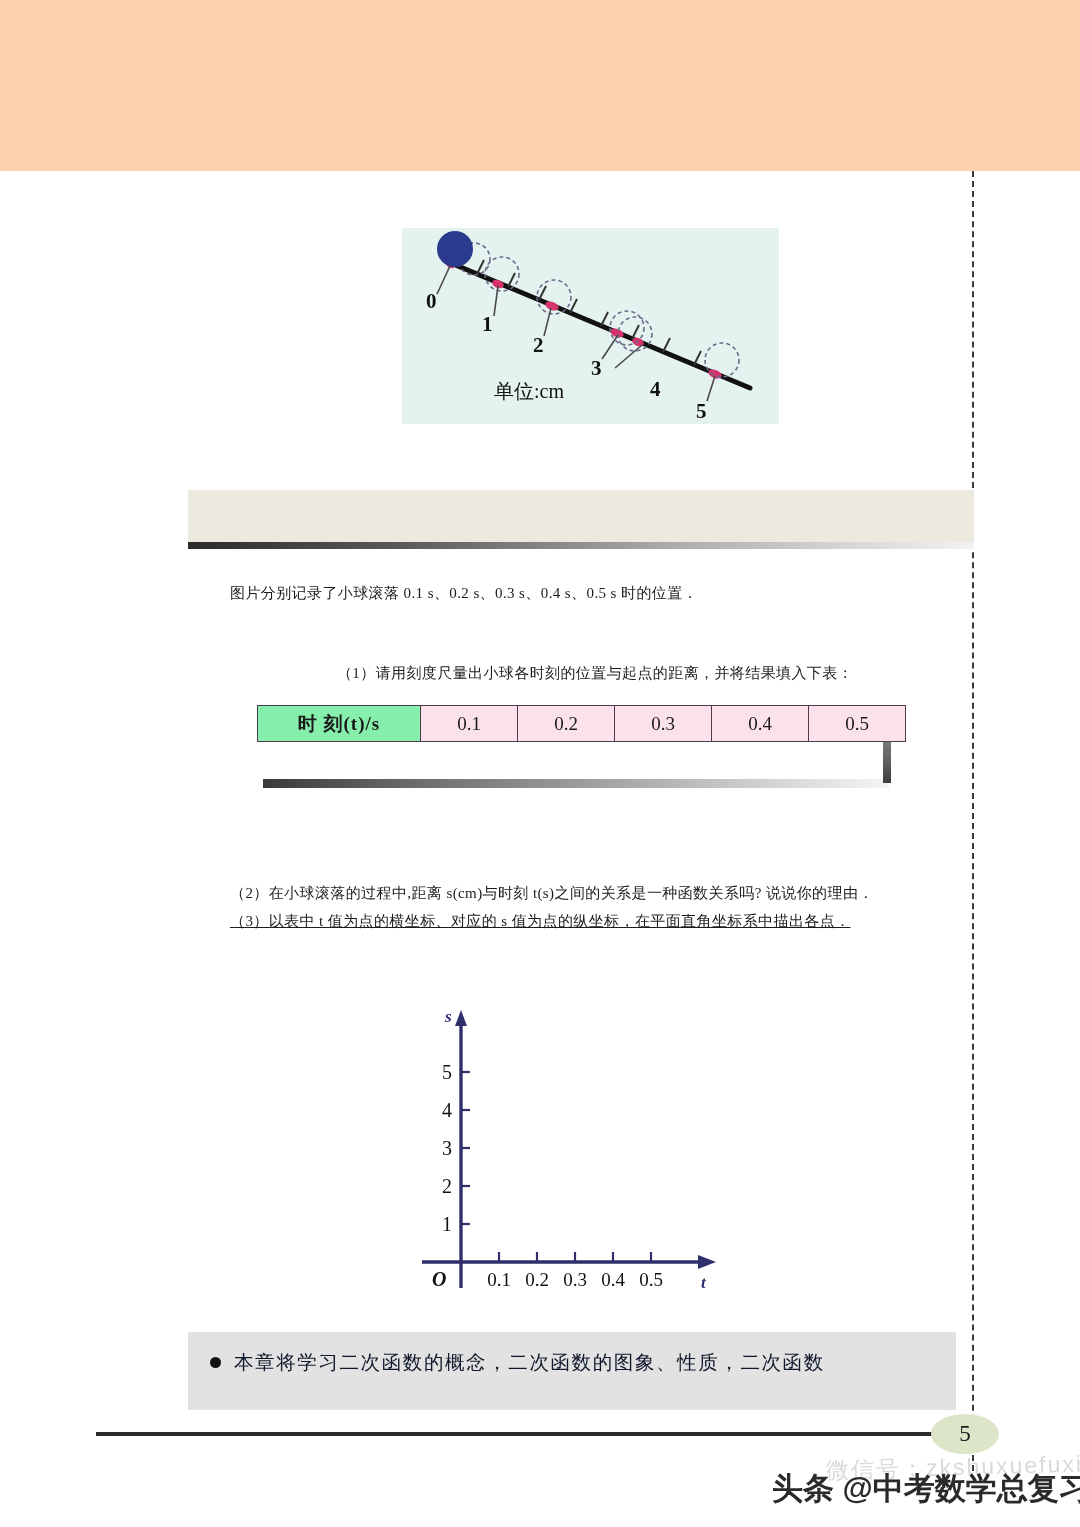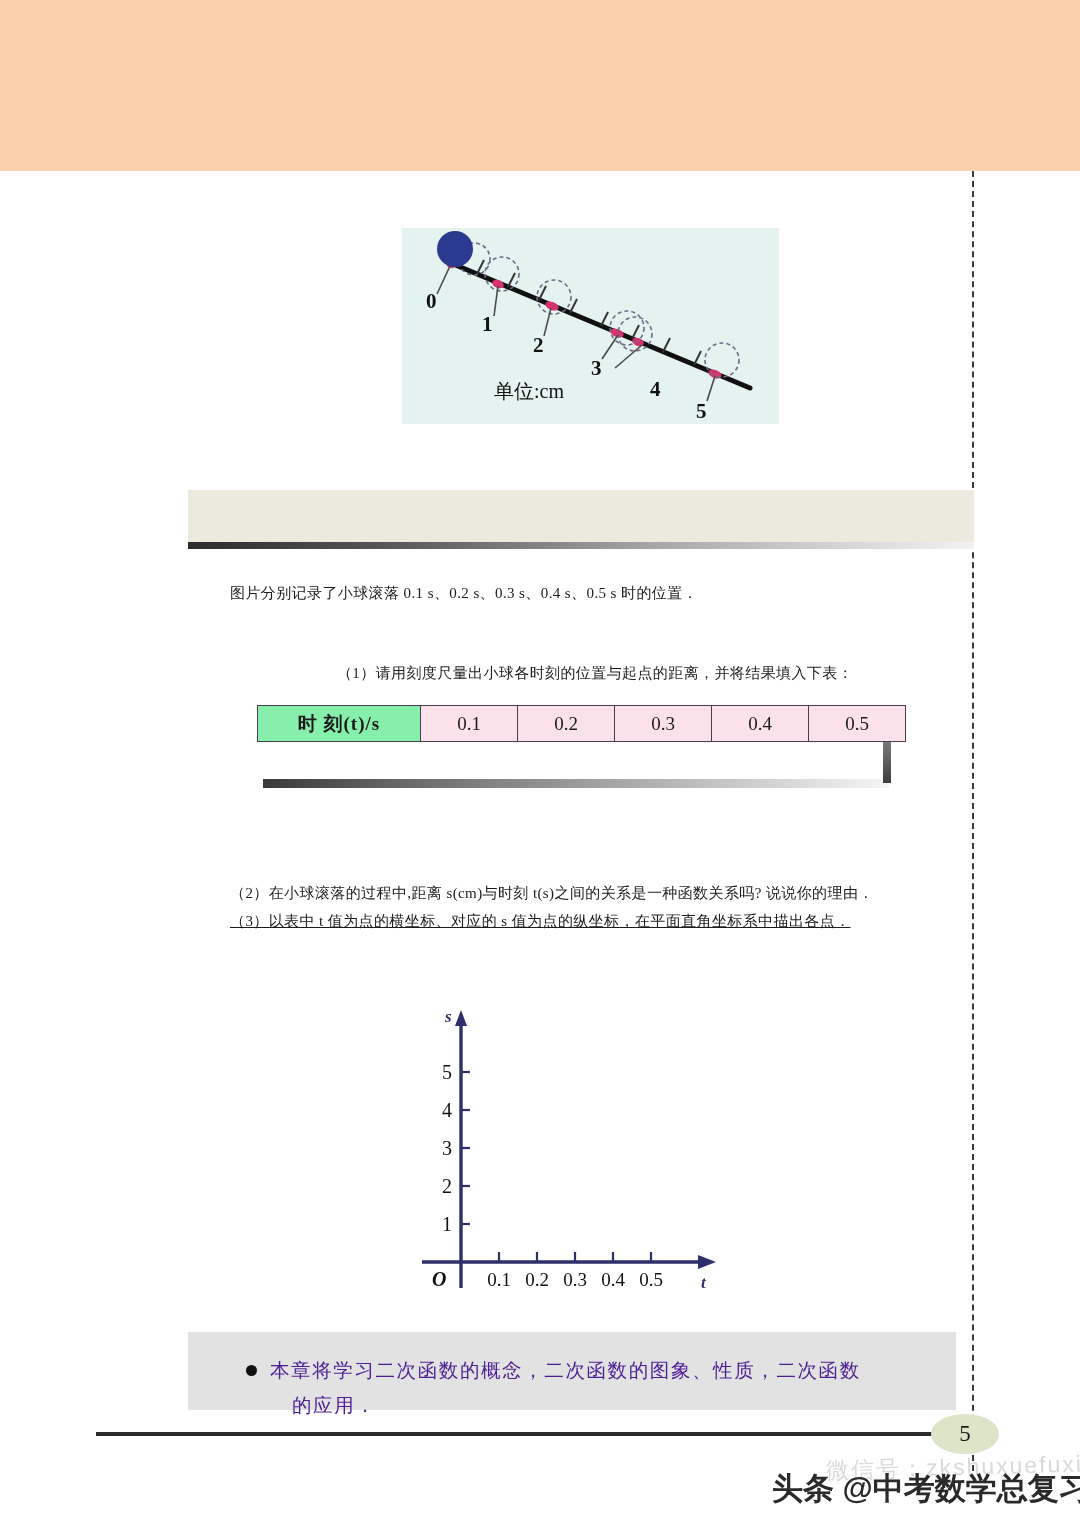--- a/index.html
+++ b/index.html
@@ -93,23 +93,23 @@
   .axes{position:absolute;left:420px;top:1000px;width:310px;height:300px;}
   .axes svg{display:block;}
 
   
   .summary{
     position:absolute;left:188px;top:1332px;width:768px;height:78px;
     background:#e2e2e2;
   }
   .summary-inner{
     position:relative;
-    padding:21px 24px 0 22px;
-    font-family:"Liberation Serif","DejaVu Serif",serif;
-    font-size:19.5px;line-height:35px;color:#4c1d95;letter-spacing:1.6px;margin-left:36px;
+    padding:13px 24px 0 22px;
+    font-family:"Liberation Serif","DejaVu Serif",serif;
+    font-size:19.5px;line-height:35px;color:#0f172a;letter-spacing:1.6px;
   }
   .bullet{
     display:inline-block;width:11px;height:11px;border-radius:50%;
     background:#111;vertical-align:middle;margin-right:13px;
     position:relative;top:-2px;
   }
   .summary-l2{padding-left:46px;}
 
   
   .footer-rule{
@@ -281,21 +281,20 @@
       <text x="281" y="288" font-family="Liberation Serif, serif" font-size="17" font-style="italic" font-weight="bold" fill="#2f2f6b">t</text>
       <text x="12" y="286" font-family="Liberation Serif, serif" font-size="20" font-style="italic" font-weight="bold" fill="#111">O</text>
     </svg>
   </div>
 
   <div class="summary">
     <div class="summary-inner">
       <div>
         <span class="bullet"></span><span>本章将学习二次函数的概念，二次函数的图象、性质，二次函数</span>
       </div>
-      <div class="summary-l2">的应用．</div>
     </div>
   </div>
 
   <div class="footer-rule"></div>
   <div class="page-num">5</div>
 
   <div class="wm-back">微信号：zkshuxuefuxi</div>
   <div class="wm-front">头条 @中考数学总复习</div>
 
 </div>

